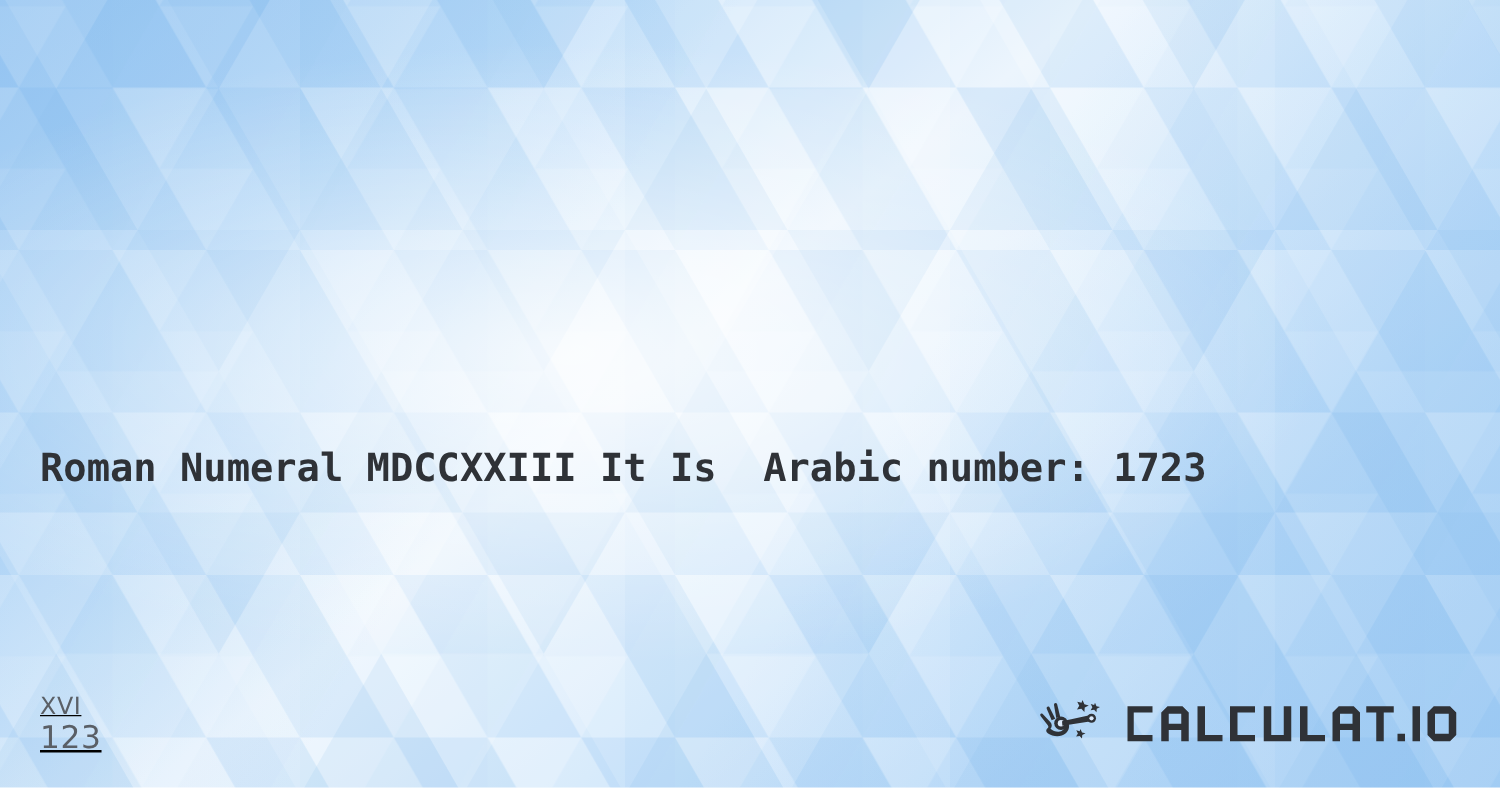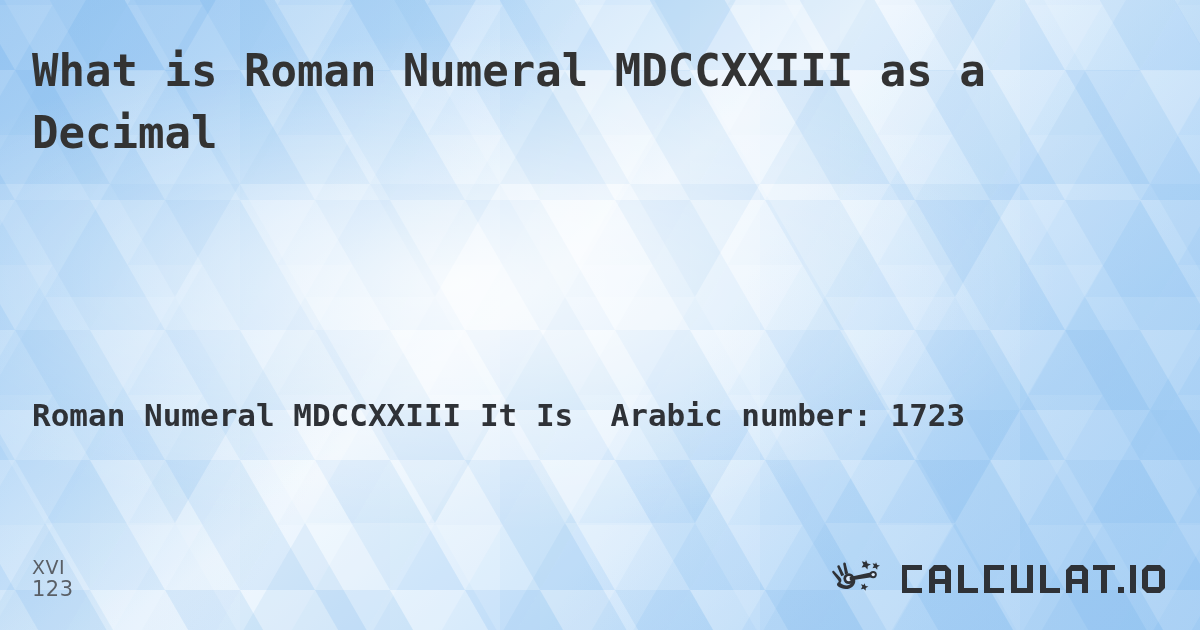--- a/index.html
+++ b/index.html
@@ -66,21 +66,20 @@
     line-height: 38px;
     color: #3b4048;
     max-width: 1150px;
   }
 
   .answer-block {
     position: absolute;
     left: 32px;
     top: 352px;
     right: 14px;
-    margin-top: 40px;
   }
 
   .answer-line {
     margin: 0;
     font-family: "DejaVu Sans Mono", monospace;
     font-weight: bold;
     font-size: 31px;
     line-height: 46px;
     color: #2f3237;
     white-space: pre-wrap;
@@ -94,32 +93,33 @@
     bottom: 22px;
     height: 58px;
     display: flex;
     align-items: center;
     justify-content: space-between;
   }
 
   .footer-left {
     display: flex;
     align-items: flex-end;
+    text-decoration: underline;
   }
 
   .xvi-logo {
     display: flex;
     flex-direction: column;
     align-items: flex-start;
     font-family: "DejaVu Sans", sans-serif;
     color: #5a5f66;
     line-height: 1.08;
   }
   .xvi-logo .xvi-top { font-size: 19px; letter-spacing: 0.5px; }
-  .xvi-logo .xvi-bot { font-size: 21px; letter-spacing: 0.5px; }
+  .xvi-logo .xvi-bot { font-size: 25px; letter-spacing: 0.5px; }
 
   .footer-title {
     font-family: "DejaVu Sans Mono", monospace;
     font-weight: bold;
     font-size: 23px;
     color: #2f3237;
     letter-spacing: 0px;
   }
 
   .brand {
@@ -164,21 +164,20 @@
       </defs>
       <rect x="0" y="0" width="1320" height="750" fill="url(#triPat)"></rect>
       <rect x="0" y="0" width="1320" height="750" fill="url(#triPat2)"></rect>
     </svg>
   </div>
 
   <div class="vignette"></div>
 
   <div class="content">
 
-    <h1 class="page-title">What is Roman Numeral MDCCXXIII as a Decimal</h1>
 
 
     <div class="answer-block">
       <p class="answer-line">Roman Numeral MDCCXXIII It Is  Arabic number: 1723</p>
     </div>
 
     <div class="footer">
 
       <div class="footer-left">
 

